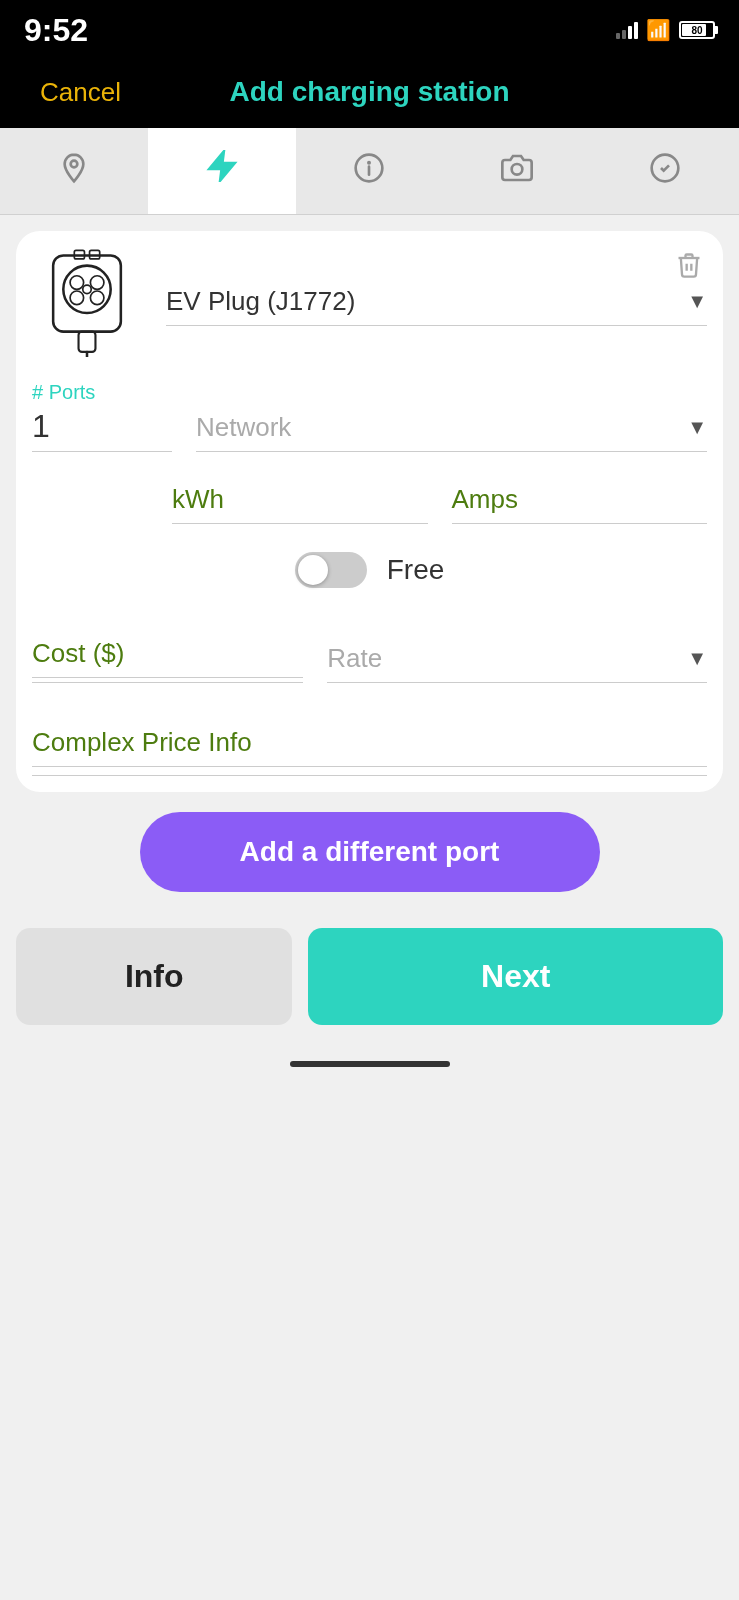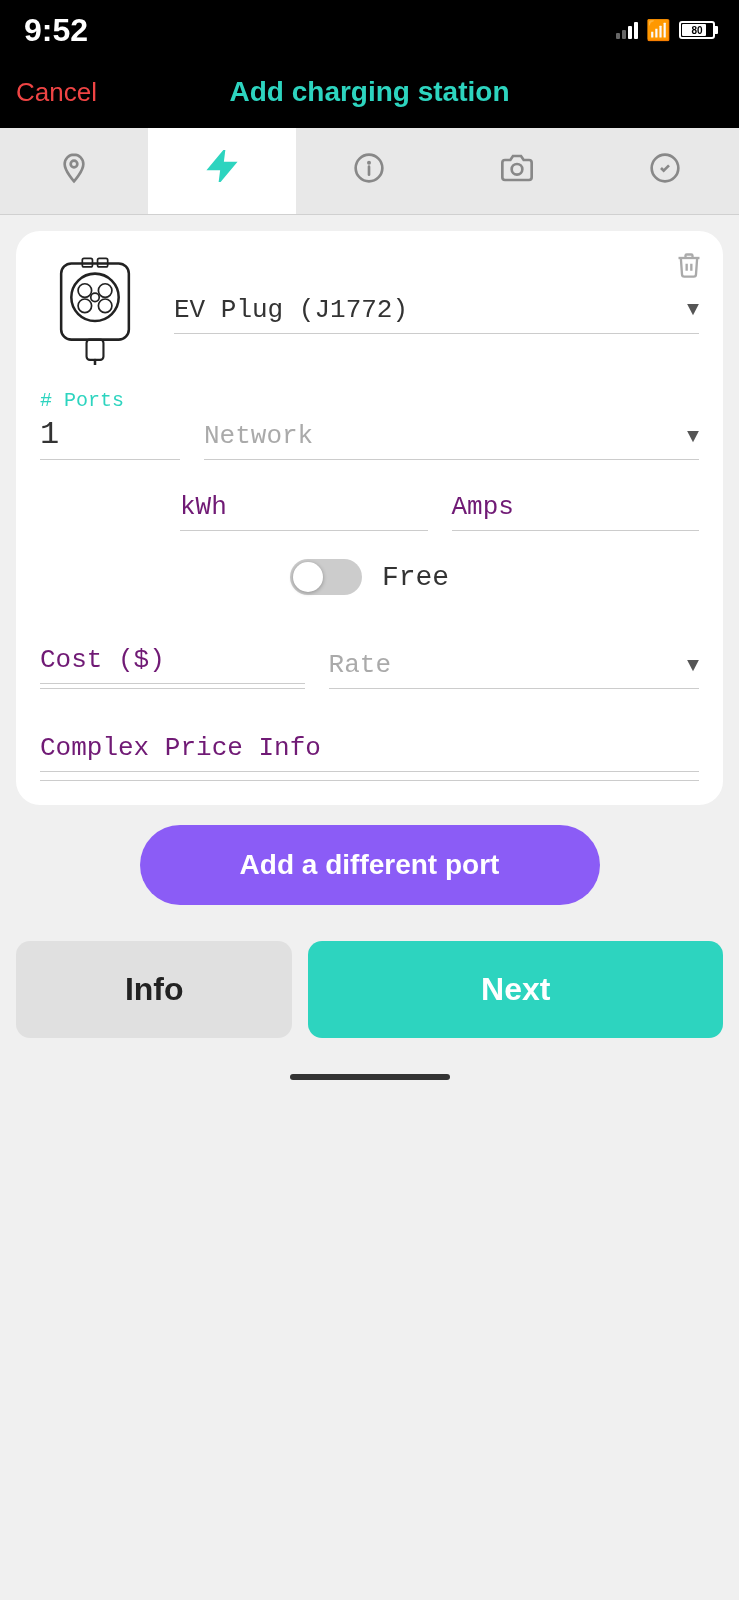--- a/index.html
+++ b/index.html
@@ -83,22 +83,22 @@
     .header {
       background: #000;
       display: flex;
       align-items: center;
       justify-content: center;
       padding: 16px 24px 20px;
       position: relative;
     }
     .cancel-btn {
       position: absolute;
-      left: 16px;
-      color: #ef4444;
+      left: 40px;
+      color: #eab308;
       font-size: 26px;
       background: none;
       border: none;
       cursor: pointer;
     }
     .header-title {
       color: #2dd4bf;
       font-size: 28px;
       font-weight: 700;
       text-align: center;
@@ -142,24 +142,23 @@
     
     .main-content {
       background: #f0f0f0;
       padding: 16px;
     }
 
     
     .card {
       background: #fff;
       border-radius: 24px;
-      padding: 24px;
+      padding: 16px;
       margin-bottom: 20px;
       position: relative;
-      font-family: Liberation Mono, monospace;
     }
 
     .delete-btn {
       position: absolute;
       top: 20px;
       right: 20px;
       background: none;
       border: none;
       cursor: pointer;
       color: #aaa;
@@ -238,21 +237,21 @@
       display: flex;
       gap: 24px;
       margin-bottom: 28px;
       padding-left: 140px;
     }
     .kwh-field, .amps-field {
       flex: 1;
     }
     .input-placeholder {
       font-size: 26px;
-      color: #701a75;
+      color: #4d7c0f;
       border-bottom: 1.5px solid #ccc;
       padding: 8px 0;
       display: block;
     }
 
     
     .free-row {
       display: flex;
       align-items: center;
       gap: 20px;

